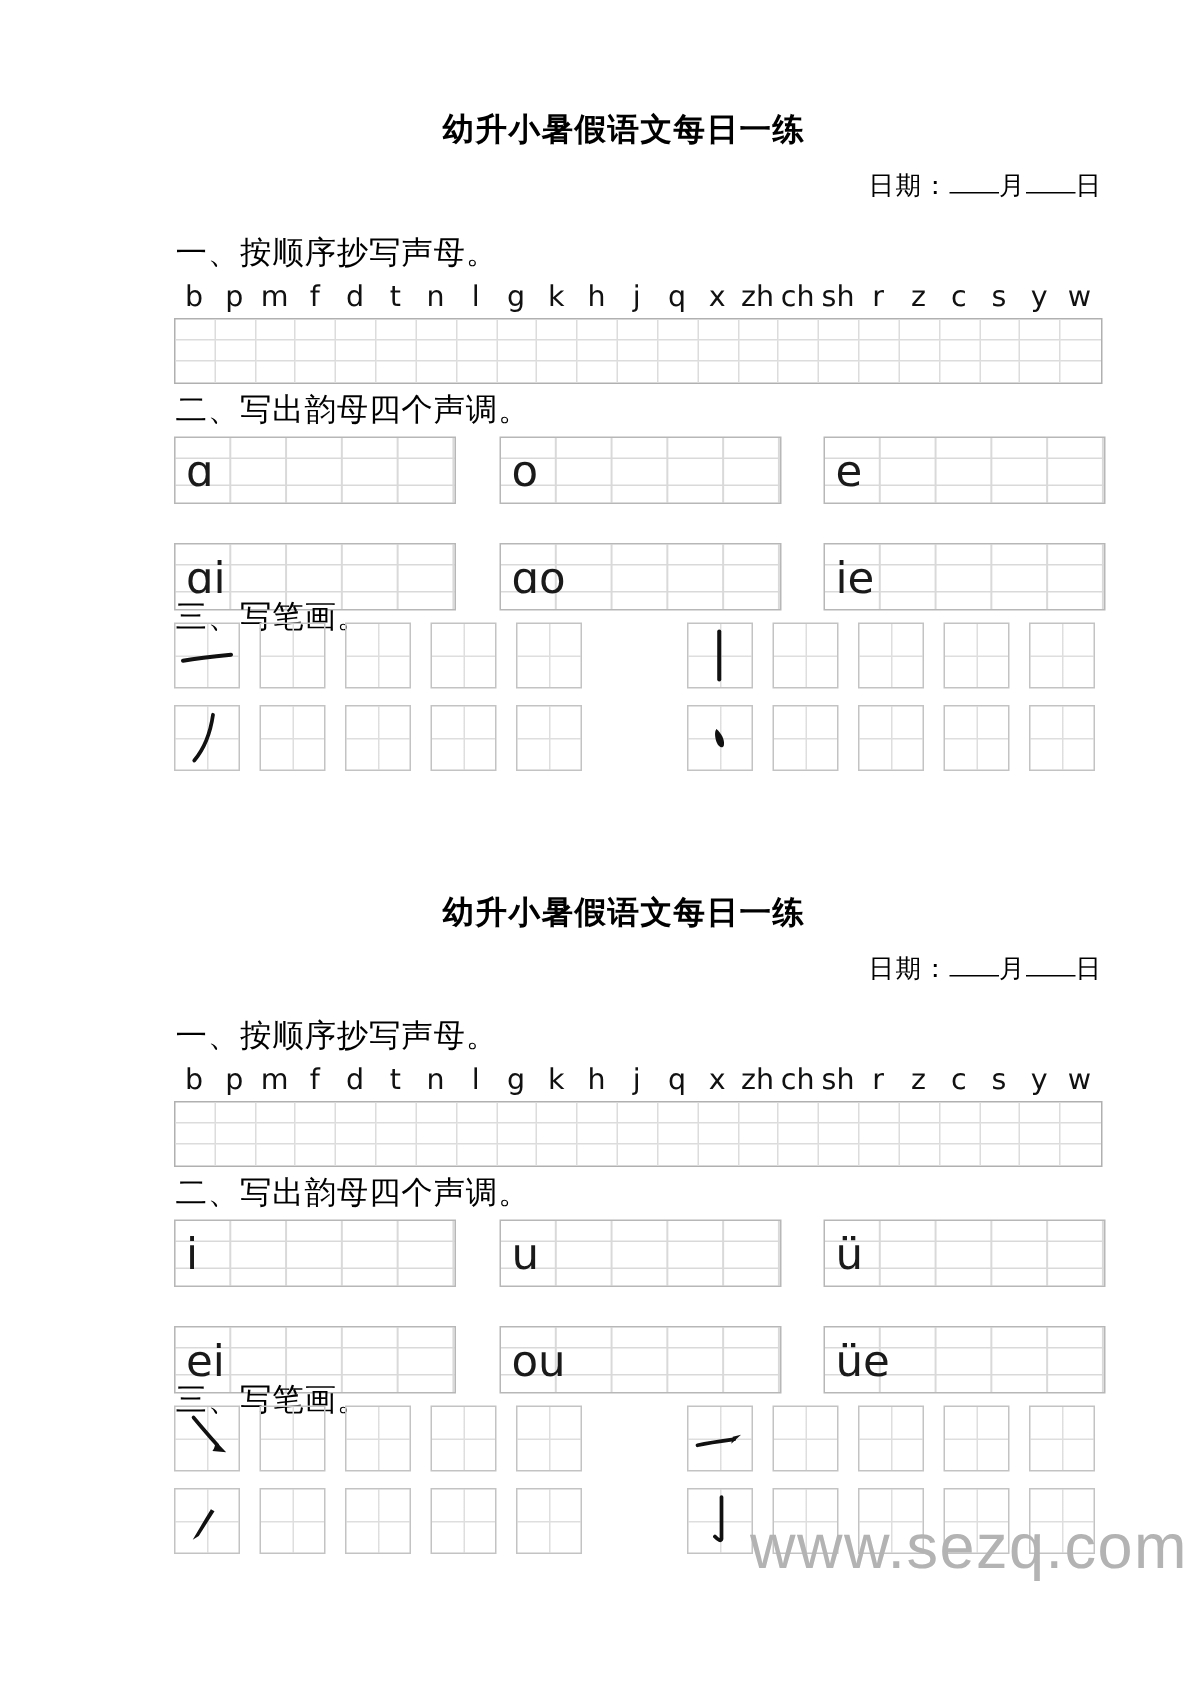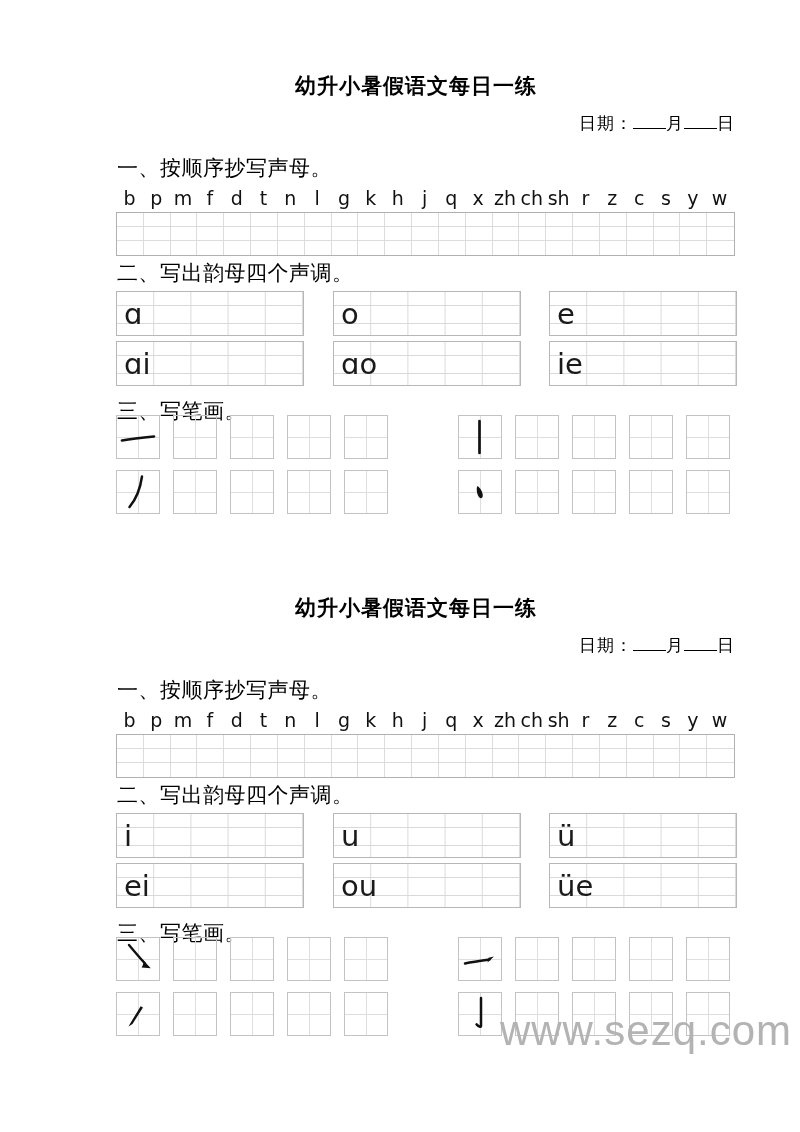--- a/index.html
+++ b/index.html
@@ -28,21 +28,21 @@
   .copy-grid i{display:block;border-right:1px solid #dcdcdc;border-bottom:1px solid #dcdcdc;}
   .copy-grid i:nth-child(23n){border-right:none;}
   .copy-grid i:nth-child(n+47){border-bottom:none;}
 
   .vgrid{position:absolute;width:186px;height:43px;border:1px solid #b7b7b7;background:
     linear-gradient(to right,transparent calc(100% - 1px),#d9d9d9 0) 0 0/37.2px 100% repeat-x,
     linear-gradient(#d9d9d9,#d9d9d9) 0 13px/100% 1px no-repeat,
     linear-gradient(#d9d9d9,#d9d9d9) 0 31px/100% 1px no-repeat;}
   .vgrid .lbl{position:absolute;left:7px;bottom:6px;line-height:1;
     font-family:"DejaVu Sans", sans-serif;font-size:29px;color:#1a1a1a;}
-  .r0{top:231px;} .r1{top:281px;}
+  .r0{top:231px;} .r1{top:302px;}
   .c0{left:116px;} .c1{left:333px;} .c2{left:549px;}
 
   .sq{position:absolute;width:42px;height:42px;border:1px solid #c3c3c3;background:
     linear-gradient(#dedede,#dedede) center 0/1px 100% no-repeat,
     linear-gradient(#dedede,#dedede) 0 center/100% 1px no-repeat;}
   .sq svg{position:absolute;left:0;top:0;width:42px;height:42px;}
 
   .watermark{position:absolute;top:1007px;right:8px;
     font-family:"Liberation Sans", sans-serif;font-size:42px;color:#b3b3b3;letter-spacing:1px;}
 </style>

